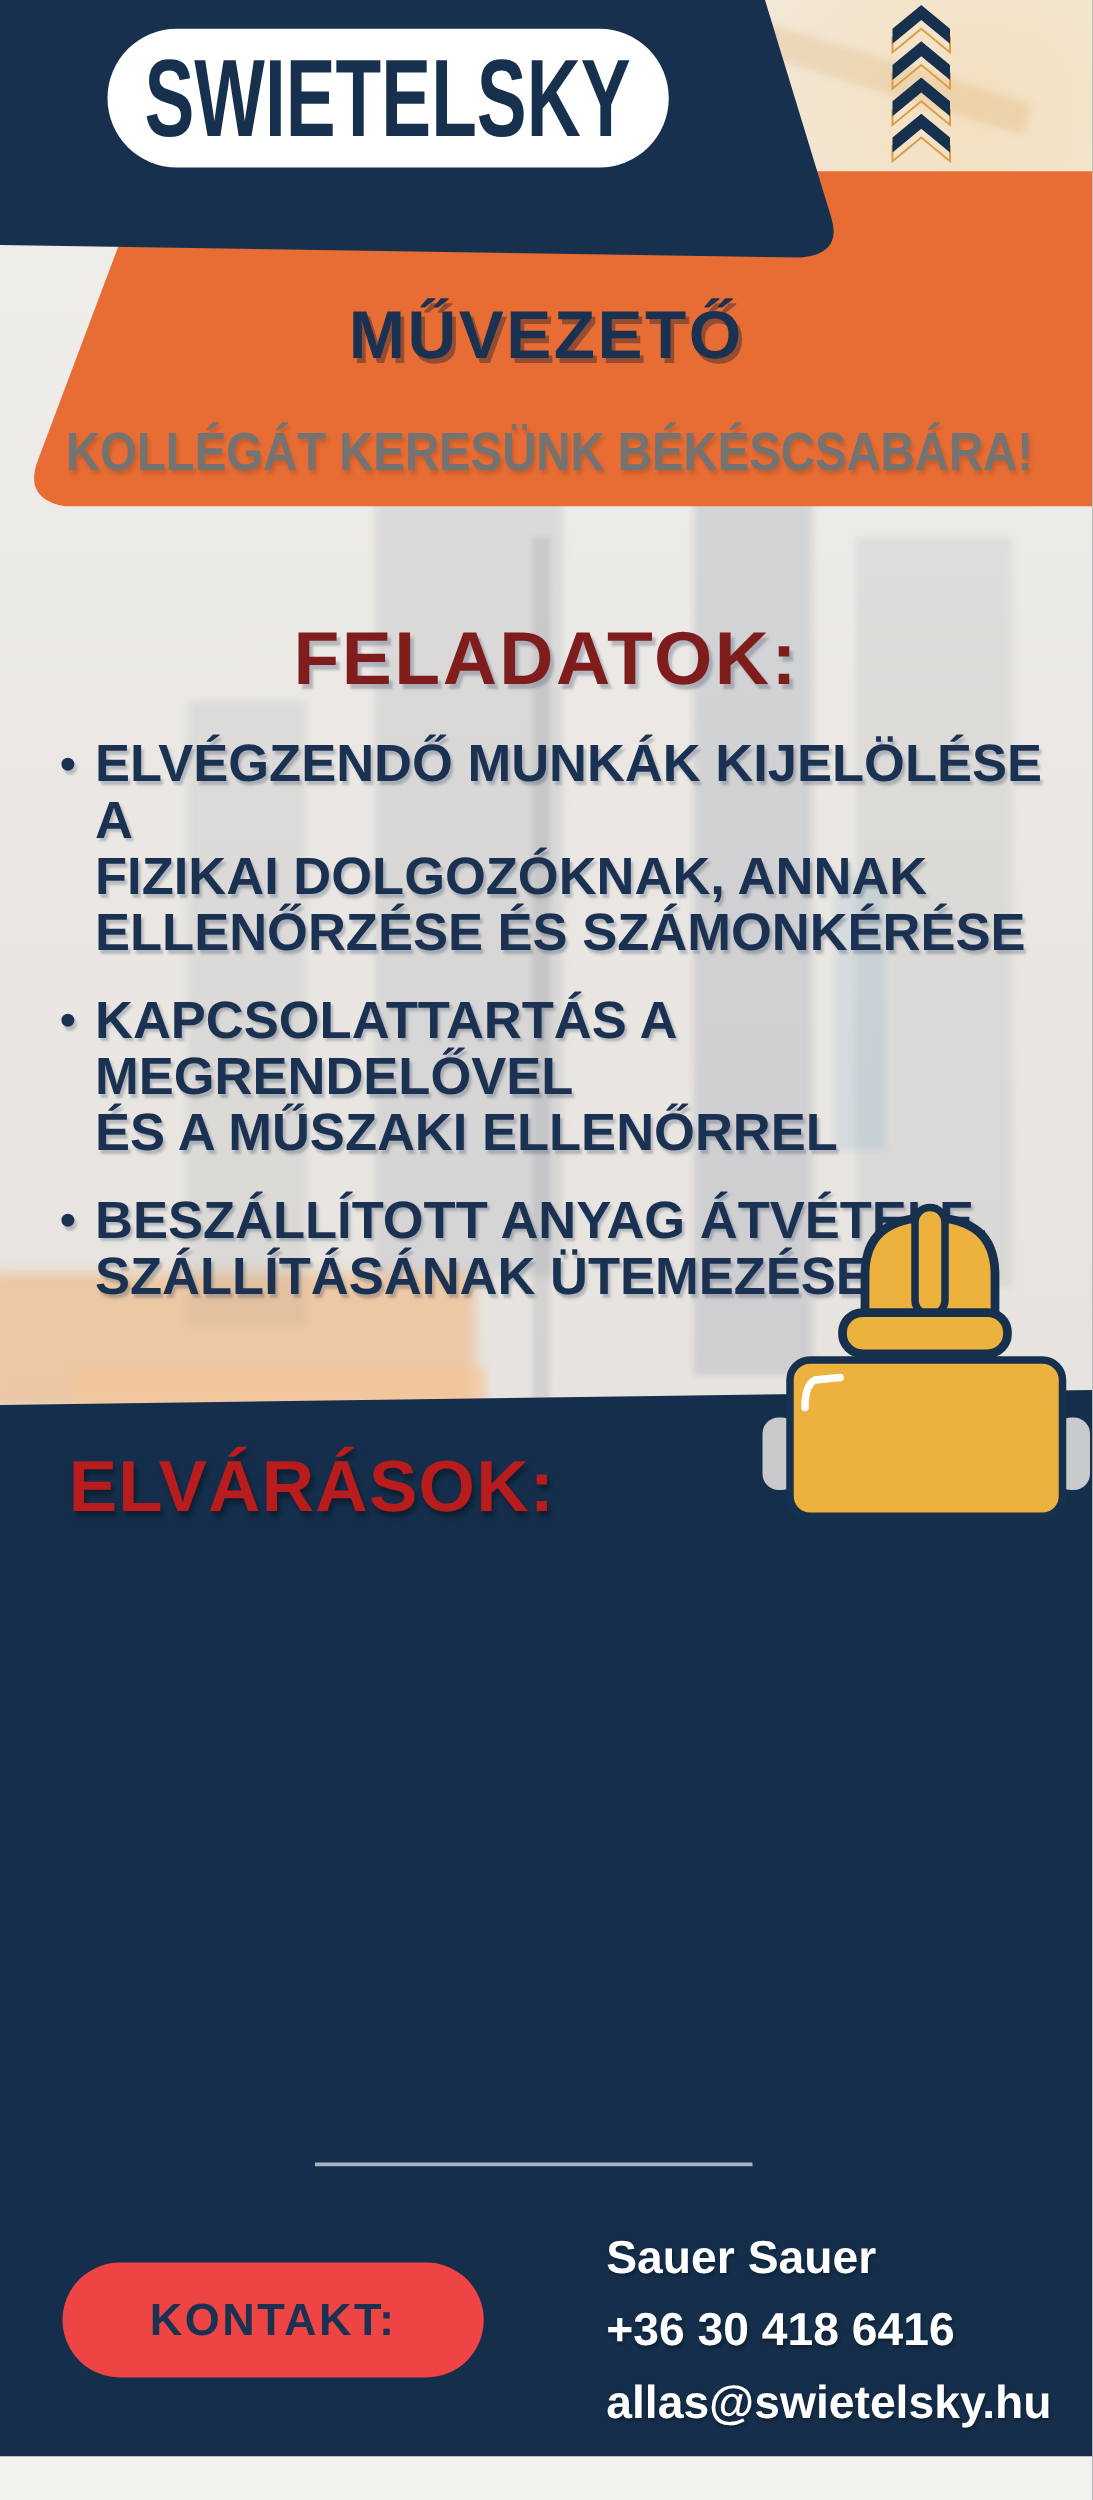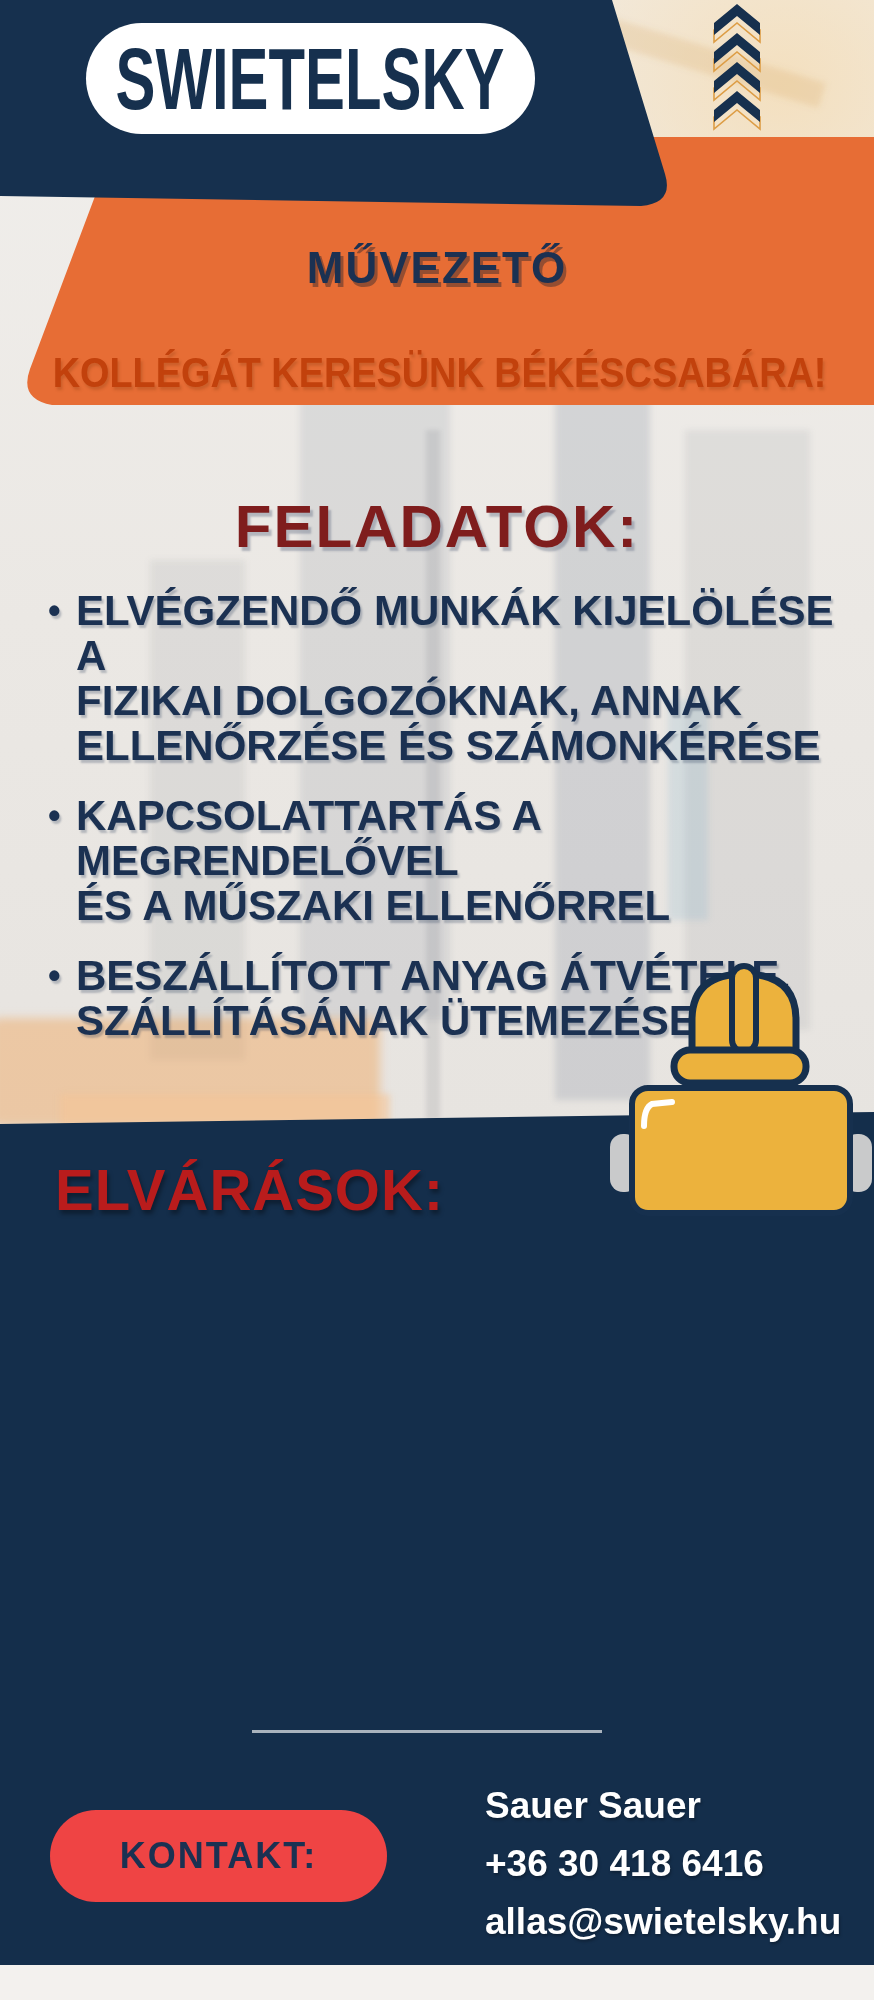--- a/index.html
+++ b/index.html
@@ -29,23 +29,23 @@
   
   .shapes{position:absolute;left:0;top:0;z-index:2;}
 
   
   .txt{position:absolute;z-index:3;}
   .logo-pill{left:86px;top:23px;width:449px;height:111px;background:#fff;border-radius:60px;
     display:flex;align-items:center;justify-content:center;}
   .logo-pill span{font-size:88px;font-weight:bold;color:#16304e;letter-spacing:0px;
     transform:scaleX(.68);white-space:nowrap;}
   .hero-title{left:0;top:228px;width:874px;text-align:center;
-    font-size:44px;line-height:80px;font-weight:bold;color:#1b3152;letter-spacing:2px;
+    font-size:54px;line-height:80px;font-weight:bold;color:#1b3152;letter-spacing:2px;
     text-shadow:3px 4px 0 rgba(12,26,45,.38);}
-  .hero-sub{left:0;top:348px;width:874px;text-align:center;color:#c2410c;}
+  .hero-sub{left:0;top:338px;width:874px;text-align:center;color:#737373;}
   .hero-sub span{display:inline-block;font-size:43px;font-weight:bold;letter-spacing:0;
     transform:scaleX(.88);white-space:nowrap;text-shadow:2px 3px 3px rgba(120,50,10,.25);}
   .h-feladatok{left:0;top:492px;width:874px;text-align:center;
     font-size:60px;font-weight:bold;color:#7f1d1d;letter-spacing:2px;
     text-shadow:3px 4px 2px rgba(110,120,140,.45);}
   .h-elvarasok{left:55px;top:1156px;font-size:58px;font-weight:bold;color:#b91c1c;letter-spacing:1px;
     text-shadow:2px 4px 4px rgba(0,0,0,.35);}
   ul.blist{list-style:none;margin:0;padding:0;position:absolute;}
   ul.blist li{position:relative;padding-left:28px;font-size:42px;line-height:45px;font-weight:bold;
     white-space:pre-line;margin-bottom:25px;letter-spacing:0;}

